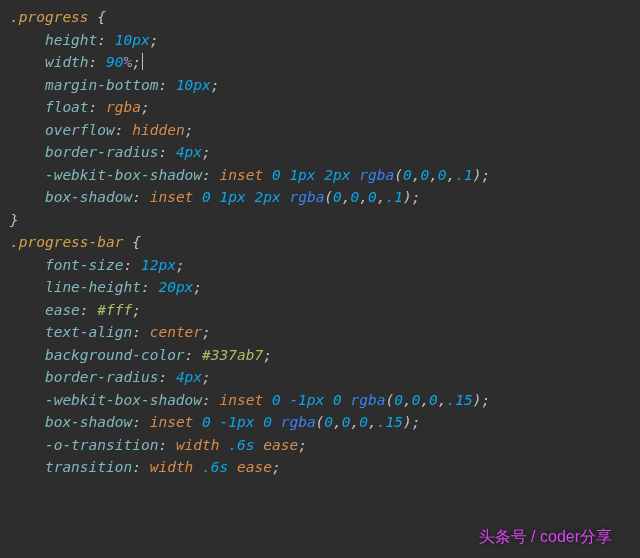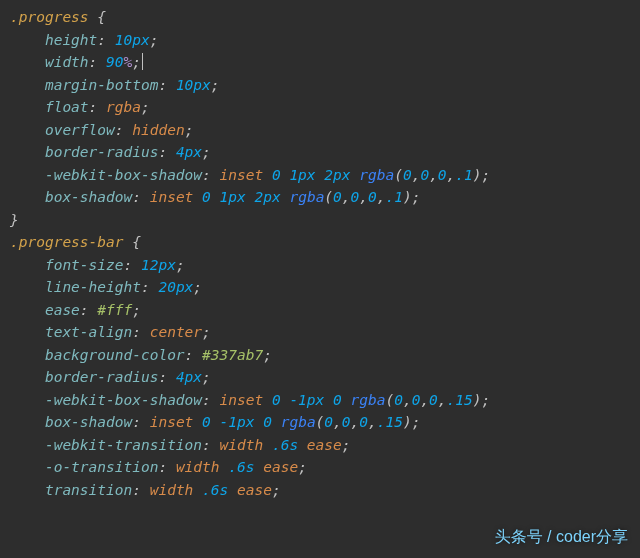--- a/index.html
+++ b/index.html
@@ -33,23 +33,23 @@
   .cursor {
     display: inline-block;
     width: 1px;
     height: 17px;
     background: #c0c0c0;
     vertical-align: -3px;
     margin-left: 1px;
   }
   .watermark {
     position: absolute;
-    right: 12px;
+    right: 28px;
     bottom: 10px;
-    color: #7dd3fc;
+    color: #d946ef;
     font-family: -apple-system, "PingFang SC", sans-serif;
     font-size: 16px;
     font-weight: 500;
     text-shadow: 0 0 4px rgba(0,0,0,.6);
   }
 </style>
 </head>
 <body>
 
 <div class="code">
@@ -65,17 +65,16 @@
     <div class="line"><span class="punc">}</span></div>
     <div class="line"><span class="sel">.progress-bar</span><span class="punc"> {</span></div>
     <div class="line"><span>    </span><span class="prop">font-size</span><span class="punc">: </span><span class="num">12px</span><span class="punc">;</span></div>
     <div class="line"><span>    </span><span class="prop">line-height</span><span class="punc">: </span><span class="num">20px</span><span class="punc">;</span></div>
     <div class="line"><span>    </span><span class="prop">ease</span><span class="punc">: </span><span class="str">#fff</span><span class="punc">;</span></div>
     <div class="line"><span>    </span><span class="prop">text-align</span><span class="punc">: </span><span class="kw">center</span><span class="punc">;</span></div>
     <div class="line"><span>    </span><span class="prop">background-color</span><span class="punc">: </span><span class="str">#337ab7</span><span class="punc">;</span></div>
     <div class="line"><span>    </span><span class="prop">border-radius</span><span class="punc">: </span><span class="num">4px</span><span class="punc">;</span></div>
     <div class="line"><span>    </span><span class="prop">-webkit-box-shadow</span><span class="punc">: </span><span class="kw">inset</span><span> </span><span class="num">0</span><span> </span><span class="num">-1px</span><span> </span><span class="num">0</span><span> </span><span class="func">rgba</span><span class="punc">(</span><span class="num">0</span><span class="punc">,</span><span class="num">0</span><span class="punc">,</span><span class="num">0</span><span class="punc">,</span><span class="num">.15</span><span class="punc">)</span><span class="punc">;</span></div>
     <div class="line"><span>    </span><span class="prop">box-shadow</span><span class="punc">: </span><span class="kw">inset</span><span> </span><span class="num">0</span><span> </span><span class="num">-1px</span><span> </span><span class="num">0</span><span> </span><span class="func">rgba</span><span class="punc">(</span><span class="num">0</span><span class="punc">,</span><span class="num">0</span><span class="punc">,</span><span class="num">0</span><span class="punc">,</span><span class="num">.15</span><span class="punc">)</span><span class="punc">;</span></div>
-    <div class="line"><span>    </span><span class="prop">-webkit-transition</span><span class="punc">: </span><span class="kw">width</span><span> </span><span class="num">.6s</span><span> </span><span class="kw">ease</span><span class="punc">;</span></div>
     <div class="line"><span>    </span><span class="prop">-o-transition</span><span class="punc">: </span><span class="kw">width</span><span> </span><span class="num">.6s</span><span> </span><span class="kw">ease</span><span class="punc">;</span></div>
     <div class="line"><span>    </span><span class="prop">transition</span><span class="punc">: </span><span class="kw">width</span><span> </span><span class="num">.6s</span><span> </span><span class="kw">ease</span><span class="punc">;</span></div>
   </div>
 <div class="watermark">头条号 / coder分享</div>
 
 </body></html>

